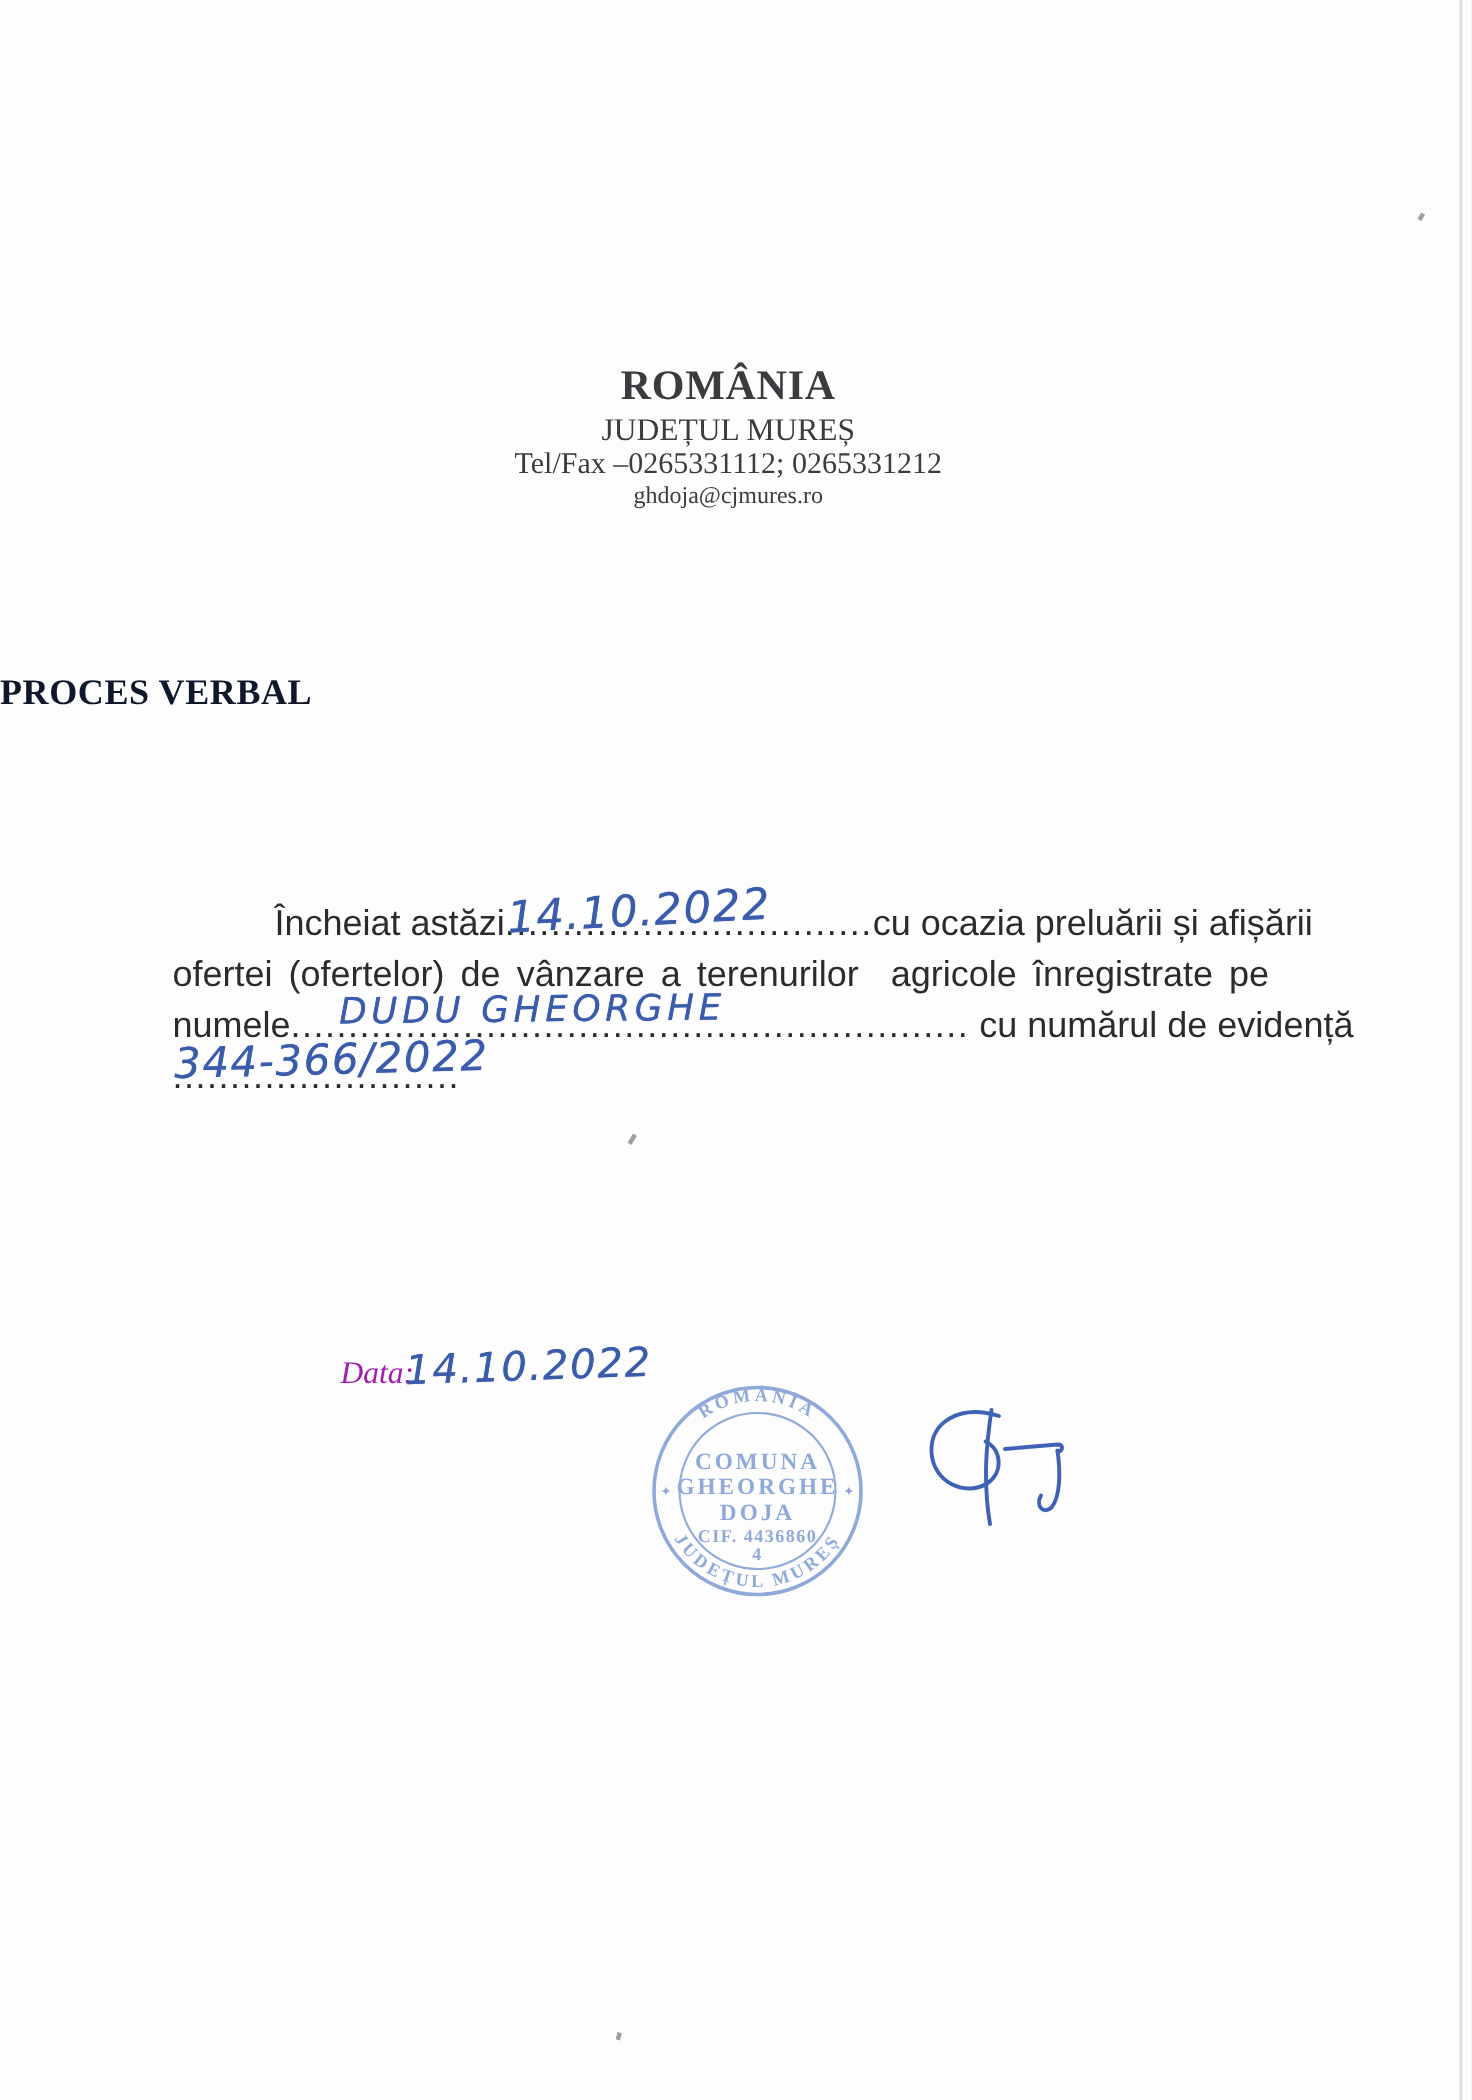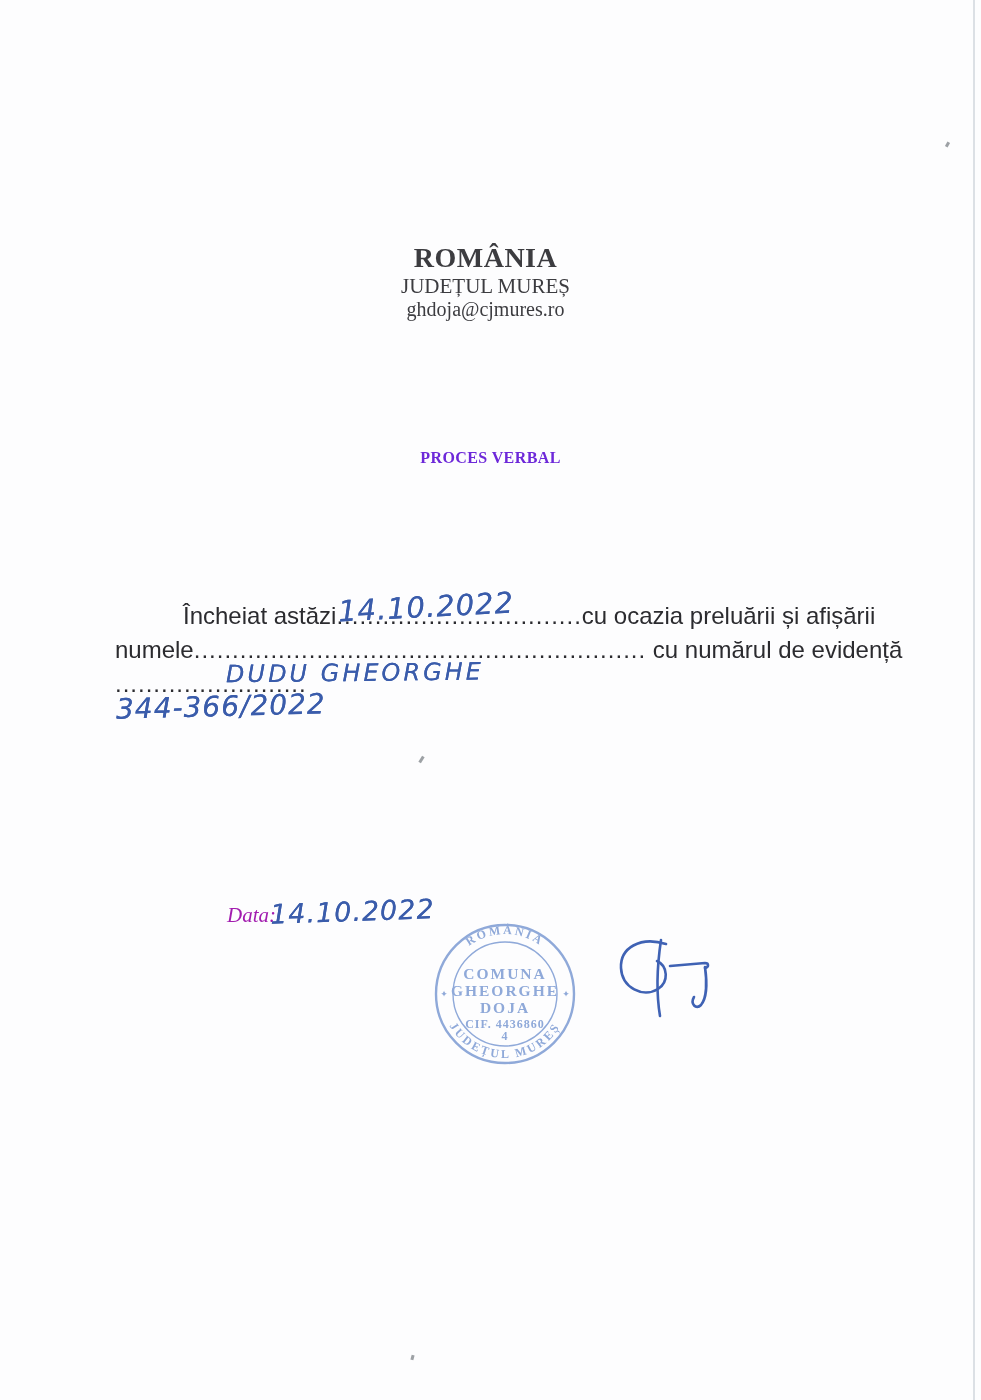--- a/index.html
+++ b/index.html
@@ -15,27 +15,27 @@
   .letterhead{
     position:absolute; left:0; right:10px; top:243px;
     text-align:center;
     color:#3c3c40;
     line-height:1.08;
   }
   .lh-country{font-size:28px;font-weight:bold;letter-spacing:.5px;}
   .lh-county{font-size:21px;margin-top:2px;}
   .lh-commune{font-size:21px;font-weight:bold;margin-top:1px;}
   .lh-phone{font-size:20px;margin-top:1px;}
-  .lh-email{font-size:20px;margin-top:1px;}
+  .lh-email{font-size:16px;margin-top:1px;}
   
   .doc-title{
     position:absolute;left:0;right:0;top:449px;
-    text-align:center;
-    font-size:16px;font-weight:bold;letter-spacing:.4px;
-    color:#6d28d9;
+    text-align:left;
+    font-size:24px;font-weight:bold;letter-spacing:.4px;
+    color:#0f172a;
   }
   
   .body-par{
     position:absolute;left:115px;top:599px;width:760px;
     font-family:"Liberation Sans", sans-serif;
     font-size:24px;color:#2b2b2f;
   }
   .bline{white-space:pre;height:34px;line-height:34px;}
   .bline.l1{padding-left:68px;}
   .bline.l2{word-spacing:4px;}
@@ -80,27 +80,29 @@
   .speck.s3{left:411px;top:1355px;width:3px;height:5px;transform:rotate(15deg);}
 </style>
 </head>
 <body>
 
 <div class="page">
 
   <header class="letterhead">
     <div class="lh-country">ROMÂNIA</div>
     <div class="lh-county">JUDEȚUL MUREȘ</div>
+    <div class="lh-phone">Tel/Fax –0265331112; 0265331212</div>
     <div class="lh-email">ghdoja@cjmures.ro</div>
   </header>
 
   <div class="doc-title">PROCES VERBAL</div>
 
   <section class="body-par">
     <div class="bline l1"><span>Încheiat astăzi</span><span class="dots">................................</span><span>cu ocazia preluării și afișării</span></div>
+    <div class="bline l2">ofertei (ofertelor) de vânzare a terenurilor  agricole înregistrate pe</div>
     <div class="bline l3"><span>numele</span><span class="dots">...........................................................</span><span> cu numărul de evidență</span></div>
     <div class="bline l4"><span class="dots">.........................</span></div>
   </section>
 
   <div class="hand hw-date-top">14.10.2022</div>
   <div class="hand hw-name">DUDU GHEORGHE</div>
   <div class="hand hw-number">344-366/2022</div>
 
   <div class="date-label">Data:</div>
   <div class="hand hw-date-bottom">14.10.2022</div>

